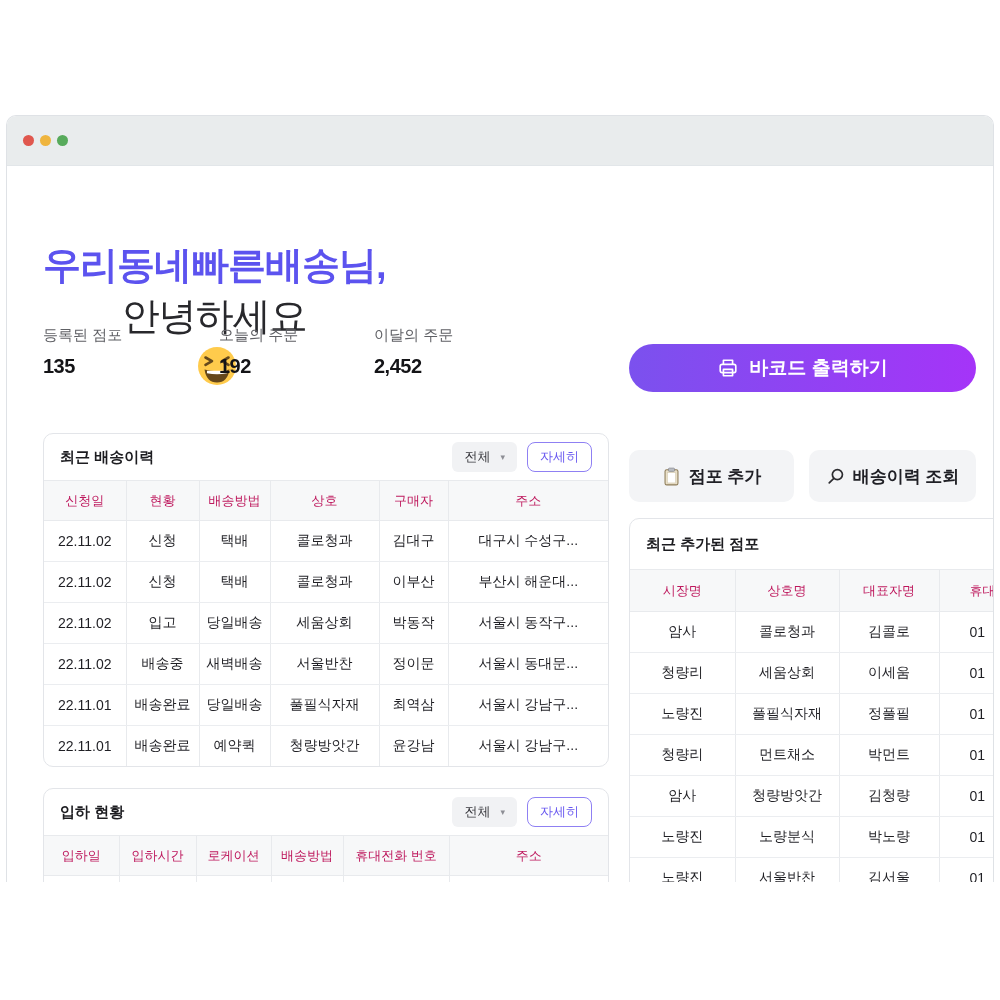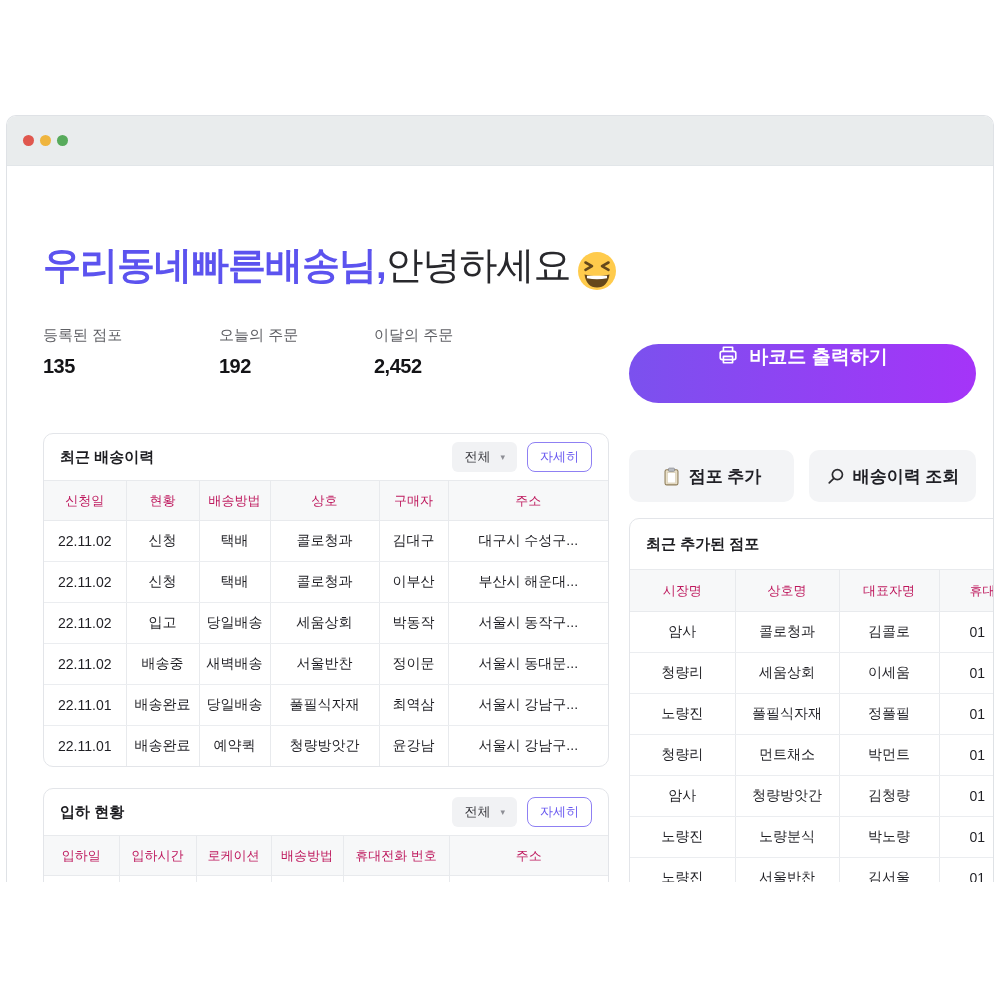--- a/index.html
+++ b/index.html
@@ -15,38 +15,38 @@
   .titlebar {
     height:50px; background:#e9eced; border-bottom:1px solid #e2e6e9;
     display:flex; align-items:center; padding-left:16px; gap:6px;
   }
   .dot { width:11px; height:11px; border-radius:50%; }
   .dot.red{ background:#e0574e; } .dot.yellow{ background:#efb53f; } .dot.green{ background:#57aa5b; }
 
   .content { position:relative; width:100%; height:716px; }
 
   
-  .greeting { position:absolute; left:36px; top:74px; font-size:38px; letter-spacing:-1px; white-space:nowrap; display:flex; align-items:flex-end; }
+  .greeting { position:absolute; left:36px; top:74px; font-size:38px; letter-spacing:-1px; white-space:nowrap; display:flex; align-items:center;flex-direction:column; }
   .greeting .hl { color:#5c53ef; font-weight:700; }
   .greeting .rest { color:#28282c; font-weight:400; }
   .greeting svg { margin-left:6px; margin-top:4px; }
 
   
   .stat { position:absolute; top:160px; }
   .stat .label { font-size:15px; color:#5f6065; margin-bottom:10px; }
   .stat .value { font-size:20px; font-weight:700; color:#141417; letter-spacing:-0.5px; }
   .stat.s1{ left:36px; } .stat.s2{ left:212px; } .stat.s3{ left:367px; }
 
   
   .btn-primary {
-    position:absolute; left:622px; top:178px; width:347px; height:59px;
+    position:absolute; left:622px; top:178px; width:347px; height:48px;
     border:none; border-radius:33px; cursor:pointer;
     background:linear-gradient(90deg,#7b51ee 0%,#a534f8 100%);
     color:#fff; font-size:19px; font-weight:600; font-family:inherit;
-    display:flex; align-items:flex-start; justify-content:center; gap:10px;
+    display:flex; align-items:center; justify-content:center; gap:10px;
   }
 
   
   .btn-secondary {
     position:absolute; top:284px; height:52px; border:none; border-radius:10px;
     background:#f3f4f6; color:#202026; font-size:17px; font-weight:700; font-family:inherit;
     display:flex; align-items:center; justify-content:center; gap:8px; cursor:pointer;
   }
   .btn-store { left:622px; width:165px; }
   .btn-search { left:802px; width:167px; }

